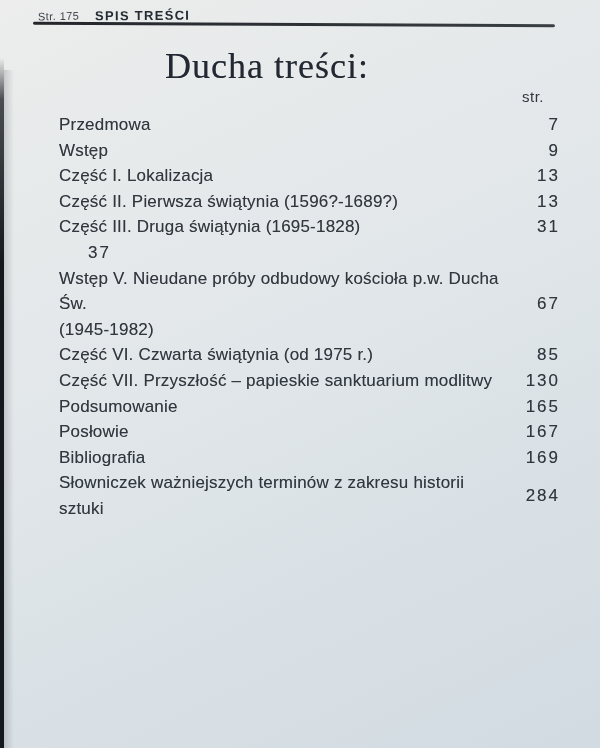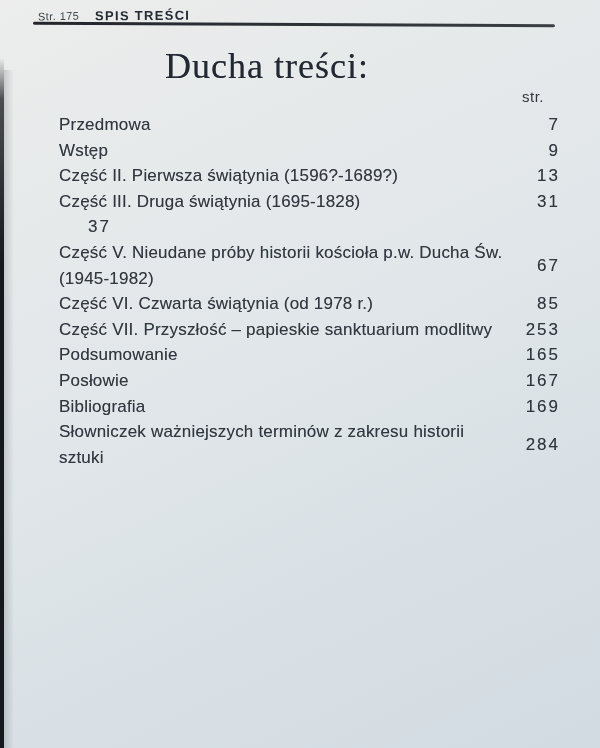--- a/index.html
+++ b/index.html
@@ -111,55 +111,62 @@
   </div>
       <div class="row">
     <div class="label">
       <div class="l1">Wstęp</div>
 
     </div>
     <div class="num">9</div>
   </div>
       <div class="row">
     <div class="label">
+      <div class="l1">Część I. Lokalizacja</div>
+
+    </div>
+    <div class="num">13</div>
+  </div>
+      <div class="row">
+    <div class="label">
       <div class="l1">Część II. Pierwsza świątynia (1596?-1689?)</div>
 
     </div>
     <div class="num">13</div>
   </div>
       <div class="row">
     <div class="label">
       <div class="l1">Część III. Druga świątynia (1695-1828)</div>
 
     </div>
     <div class="num">31</div>
   </div>
       <div class="row">
     <div class="num">37</div>
   </div>
       <div class="row">
     <div class="label">
-      <div class="l1">Część V. Nieudane próby historii kościoła p.w. Ducha Św.</div>
+      <div class="l1">Wstęp V. Nieudane próby odbudowy kościoła p.w. Ducha Św.</div>
       <div class="l2">(1945-1982)</div>
     </div>
     <div class="num">67</div>
   </div>
       <div class="row">
     <div class="label">
-      <div class="l1">Część VI. Czwarta świątynia (od 1978 r.)</div>
+      <div class="l1">Część VI. Czwarta świątynia (od 1975 r.)</div>
 
     </div>
     <div class="num">85</div>
   </div>
       <div class="row">
     <div class="label">
       <div class="l1">Część VII. Przyszłość – papieskie sanktuarium modlitwy</div>
 
     </div>
-    <div class="num">253</div>
+    <div class="num">130</div>
   </div>
       <div class="row">
     <div class="label">
       <div class="l1">Podsumowanie</div>
 
     </div>
     <div class="num">165</div>
   </div>
       <div class="row">
     <div class="label">

